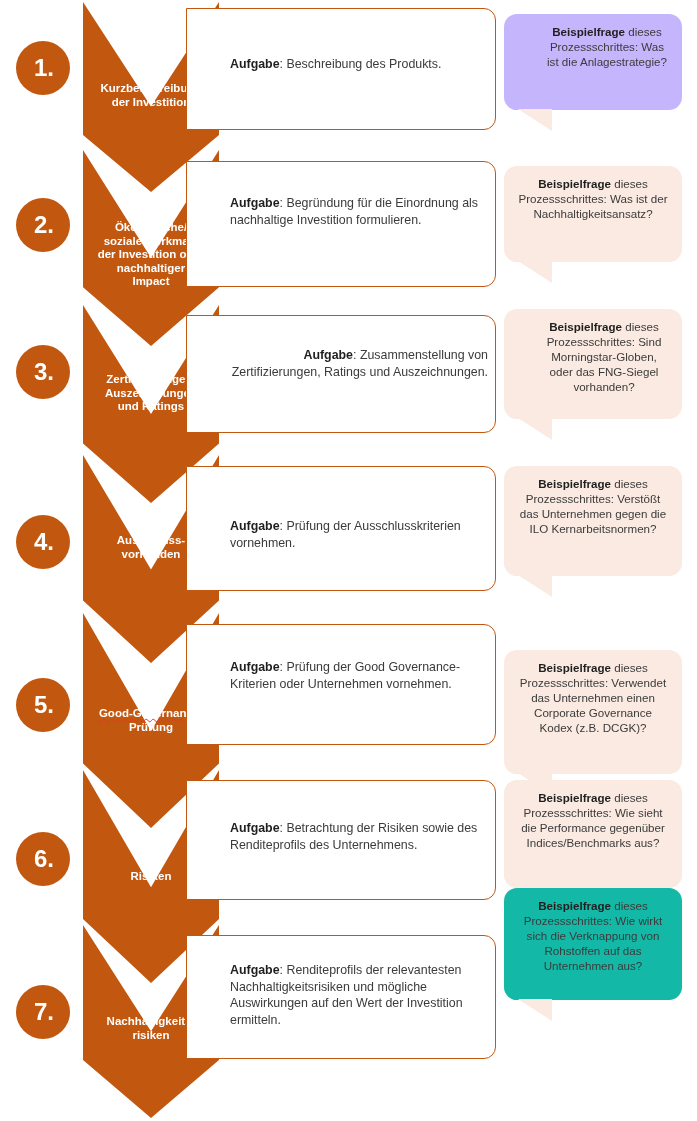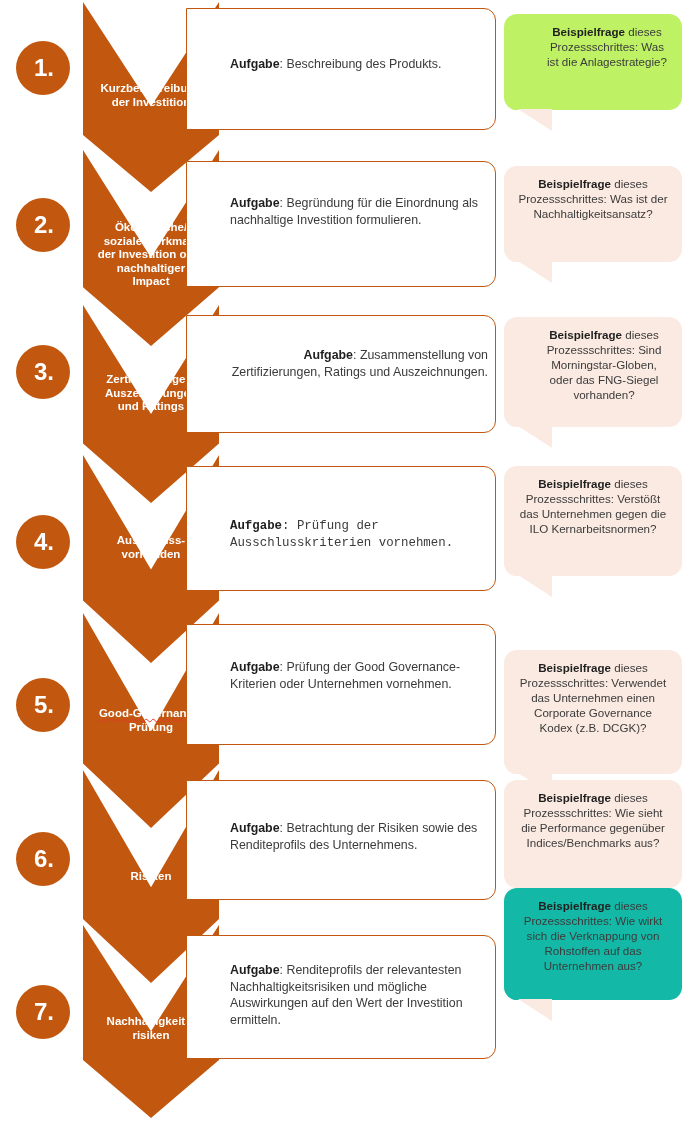--- a/index.html
+++ b/index.html
@@ -124,44 +124,44 @@
 </head>
 <body>
 
 <div id="diagram">
     <div class="row" style="top: 0px;">
       <div class="badge" style="top: 41px; --accent: #C2570F;">1.</div>
       <div class="chev" style="top: 2px; height: 190px; --accent: #C2570F;"></div>
       <div class="chev-label" style="top: 82px;"><span>Kurzbeschreibung</span><br><span>der Investition</span></div>
       <div class="card" style="top: 8px; height: 122px;"></div>
       <div class="card-text" style="top: 56px;"><span class="lbl">Aufgabe</span><span>: Beschreibung des Produkts.</span></div>
-      <div class="bubble" style="top: 14px; min-height: 96px; background: #bef264; padding-left: 40px;"><span class="lbl">Beispielfrage</span><span> dieses Prozessschrittes: Was ist die Anlagestrategie?</span><span class="tail" style="border-top-color: rgb(250, 234, 225);"></span></div>
+      <div class="bubble" style="top: 14px; min-height: 96px; background: #c4b5fd; padding-left: 40px;"><span class="lbl">Beispielfrage</span><span> dieses Prozessschrittes: Was ist die Anlagestrategie?</span><span class="tail" style="border-top-color: rgb(250, 234, 225);"></span></div>
     </div>
     <div class="row" style="top: 0px;">
       <div class="badge" style="top: 198px; --accent: #C2570F;">2.</div>
       <div class="chev" style="top: 150px; height: 196px; --accent: #C2570F;"></div>
       <div class="chev-label" style="top: 221px;"><span>Ökologische/</span><br><span>soziale Merkmale</span><br><span>der Investition oder</span><br><span>nachhaltiger</span><br><span>Impact</span></div>
       <div class="card" style="top: 161px; height: 126px;"></div>
       <div class="card-text" style="top: 195px;"><span class="lbl">Aufgabe</span><span>: Begründung für die Einordnung als nachhaltige Investition formulieren.</span></div>
       <div class="bubble" style="top: 166px; min-height: 96px; background: rgb(250, 234, 225);"><span class="lbl">Beispielfrage</span><span> dieses Prozessschrittes: Was ist der Nachhaltigkeitsansatz?</span><span class="tail" style="border-top-color: rgb(250, 234, 225);"></span></div>
     </div>
     <div class="row" style="top: 0px;">
       <div class="badge" style="top: 345px; --accent: #C2570F;">3.</div>
       <div class="chev" style="top: 305px; height: 198px; --accent: #C2570F;"></div>
       <div class="chev-label" style="top: 373px;"><span>Zertifizierungen,</span><br><span>Auszeichnungen</span><br><span>und Ratings</span></div>
       <div class="card" style="top: 315px; height: 118px;"></div>
       <div class="card-text" style="top: 347px; text-align: right;"><span class="lbl">Aufgabe</span><span>: Zusammenstellung von Zertifizierungen, Ratings und Auszeichnungen.</span></div>
-      <div class="bubble" style="top: 317px; min-height: 110px; background: rgb(250, 234, 225); padding-left: 34px;"><span class="lbl">Beispielfrage</span><span> dieses Prozessschrittes: Sind Morningstar-Globen, oder das FNG-Siegel vorhanden?</span><span class="tail" style="border-top-color: rgb(250, 234, 225);"></span></div>
+      <div class="bubble" style="top: 309px; min-height: 110px; background: rgb(250, 234, 225); padding-left: 34px;"><span class="lbl">Beispielfrage</span><span> dieses Prozessschrittes: Sind Morningstar-Globen, oder das FNG-Siegel vorhanden?</span><span class="tail" style="border-top-color: rgb(250, 234, 225);"></span></div>
     </div>
     <div class="row" style="top: 0px;">
       <div class="badge" style="top: 515px; --accent: #C2570F;">4.</div>
       <div class="chev" style="top: 455px; height: 208px; --accent: #C2570F;"></div>
       <div class="chev-label" style="top: 534px;"><span>Ausschluss-</span><br><span>vorhanden</span></div>
       <div class="card" style="top: 466px; height: 125px;"></div>
-      <div class="card-text" style="top: 518px; font-family: Liberation Mono, monospace;"><span class="lbl">Aufgabe</span><span>: Prüfung der Ausschlusskriterien vornehmen.</span></div>
+      <div class="card-text" style="top: 518px;"><span class="lbl">Aufgabe</span><span>: Prüfung der Ausschlusskriterien vornehmen.</span></div>
       <div class="bubble" style="top: 466px; min-height: 110px; background: rgb(250, 234, 225);"><span class="lbl">Beispielfrage</span><span> dieses Prozessschrittes: Verstößt das Unternehmen gegen die  ILO Kernarbeitsnormen?</span><span class="tail" style="border-top-color: rgb(250, 234, 225);"></span></div>
     </div>
     <div class="row" style="top: 0px;">
       <div class="badge" style="top: 678px; --accent: #C2570F;">5.</div>
       <div class="chev" style="top: 613px; height: 215px; --accent: #C2570F;"></div>
       <div class="chev-label" style="top: 707px;"><span class="spell">Good-Governance-</span><br><span>Prüfung</span></div>
       <div class="card" style="top: 624px; height: 121px;"></div>
       <div class="card-text" style="top: 659px;"><span class="lbl">Aufgabe</span><span>: Prüfung der Good Governance-Kriterien oder Unternehmen vornehmen.</span></div>
       <div class="bubble" style="top: 650px; min-height: 124px; background: rgb(250, 234, 225);"><span class="lbl">Beispielfrage</span><span> dieses Prozessschrittes: Verwendet das Unternehmen einen Corporate Governance Kodex (z.B. DCGK)?</span><span class="tail" style="border-top-color: rgb(250, 234, 225);"></span></div>
     </div>

